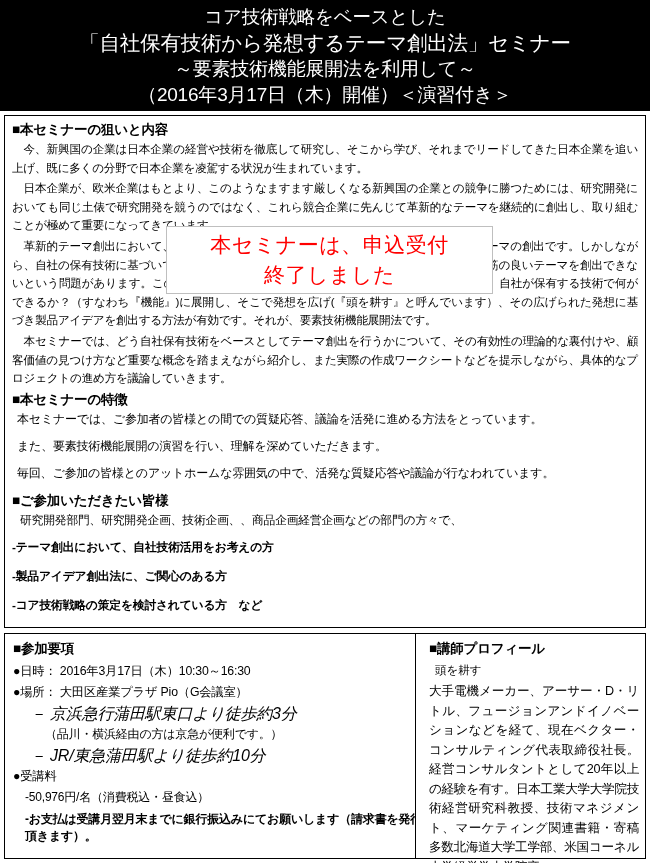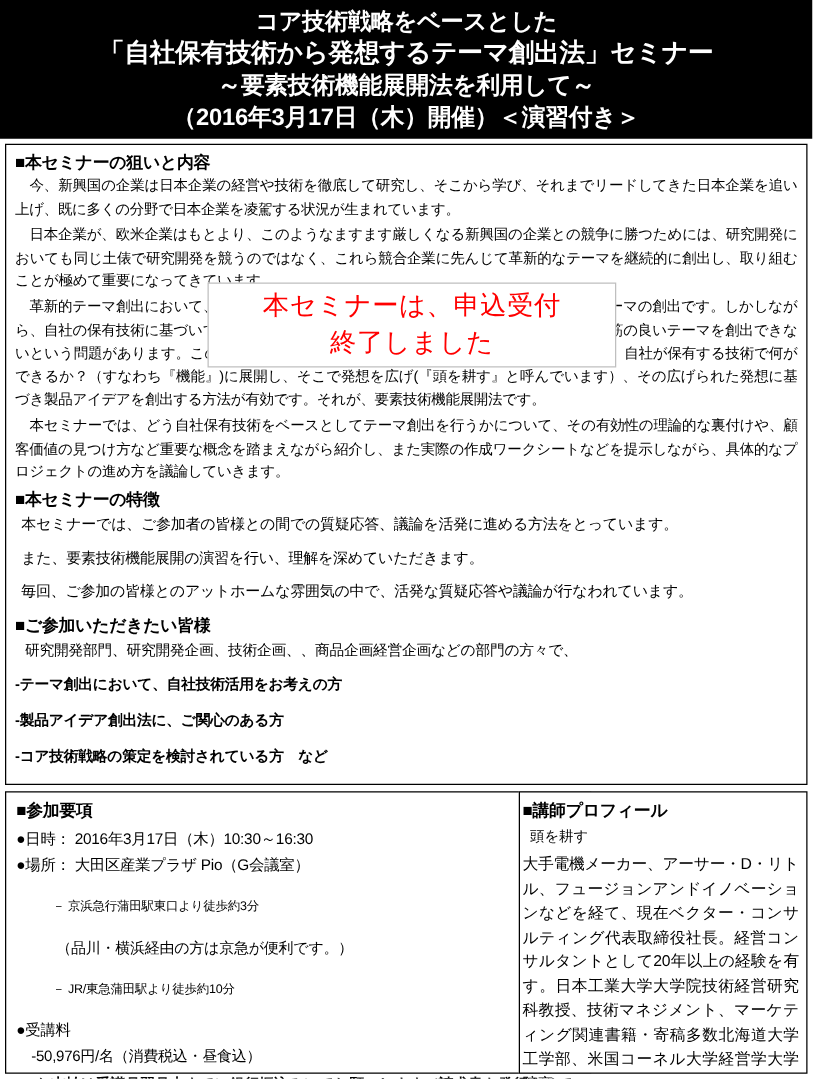--- a/index.html
+++ b/index.html
@@ -20,21 +20,21 @@
   
   .banner {
     background: #000000;
     color: #ffffff;
     width: 650px;
     height: 111px;
     padding-top: 4px;
     text-align: center;
   }
   .banner-line {
-    font-weight: bold;
+    font-weight: normal;
     letter-spacing: -0.2px;
     line-height: 26px;
     white-space: nowrap;
   }
   .banner-line.l1 { font-size: 18.5px; }
   .banner-line.l2 { font-size: 20.5px; }
   .banner-line.l3 { font-size: 19px; }
   .banner-line.l4 { font-size: 19px; }
 
   
@@ -123,41 +123,42 @@
     padding: 5px 6px 0 8px;
   }
   .col-right {
     position: absolute;
     left: 415px;
     top: 633px;
     width: 231px;
     height: 226px;
     border: 1px solid #000000;
     background: #ffffff;
-    padding: 5px 6px 0 2px;
+    padding: 5px 6px 0 13px;
   }
   .sub-head {
     font-size: 13.5px;
     font-weight: bold;
     line-height: 20px;
     margin: 0 0 2px 0;
     letter-spacing: -0.2px;
   }
   .bullet-row {
     font-size: 12.3px;
     line-height: 21px;
     margin: 0;
     letter-spacing: -0.2px;
   }
   .sub-row {
-    font-size: 10px;
-    line-height: 21px;
-    margin: 12px;
+    font-size: 16px;
+    line-height: 21px;
+    margin: 0;
     padding-left: 17px;
     letter-spacing: -0.2px;
+    font-style: italic;
   }
   .sub-row2 {
     font-size: 12px;
     line-height: 21px;
     margin: 0;
     padding-left: 32px;
     letter-spacing: -0.2px;
   }
   .fee-row {
     font-size: 12px;

